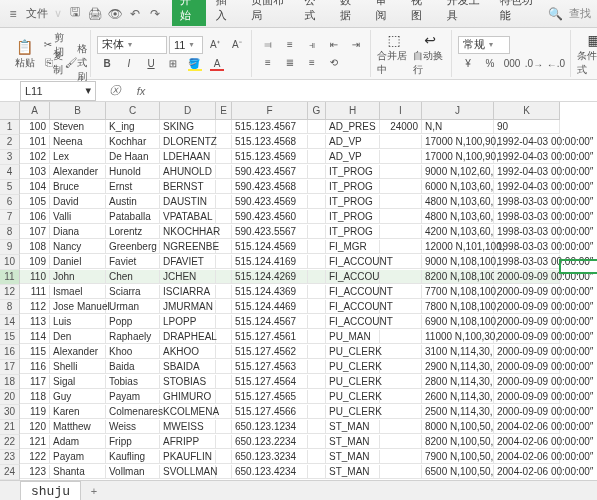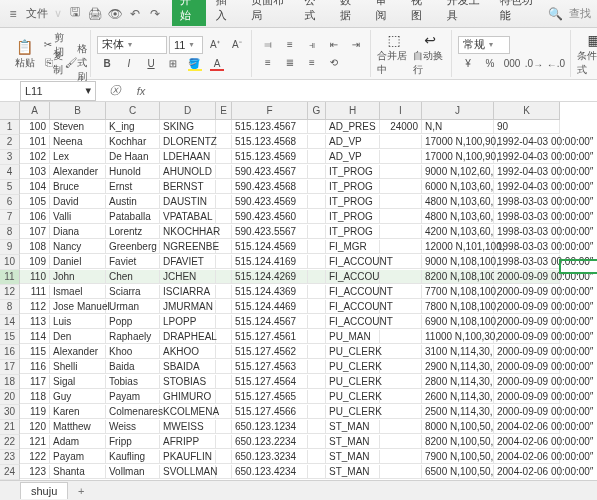--- a/index.html
+++ b/index.html
@@ -31,21 +31,21 @@
 .sheet { display:flex; height:calc(500px - 28px - 52px - 22px - 20px); overflow:hidden; }
 .corner { width:20px; height:18px; background:#f0f0f0; border-right:1px solid #ccc; border-bottom:1px solid #ccc; }
 .colhdr { height:18px; background:#f0f0f0; border-right:1px solid #ccc; border-bottom:1px solid #ccc; text-align:center; font-size:10px; color:#555; line-height:18px; }
 .rowhdr { width:20px; background:#f0f0f0; border-right:1px solid #ccc; border-bottom:1px solid #e4e4e4; text-align:center; font-size:10px; color:#555; line-height:14px; }
 .rowhdr.sel { background:#cfe8cf; }
 .cell { border-right:1px solid #e4e4e4; border-bottom:1px solid #e4e4e4; height:14px; line-height:14px; font-size:10px; padding:0 3px; white-space:nowrap; overflow:visible; }
 .cell.num { text-align:right; }
 .row.sel .cell { background:#eaf4ea; }
 .cursorcell { position:absolute; border:2px solid #2ea44f; pointer-events:none; }
 .btabs { height:20px; background:#f0f0f0; border-top:1px solid #d0d0d0; display:flex; align-items:center; padding-left:20px; gap:4px; }
-.btabs .sh { padding:2px 10px; border:1px solid #ccc; border-bottom:none; background:#fff; font-size:11px; cursor:pointer; }
+.btabs .sh { padding:2px 10px; border:1px solid #ccc; border-bottom:none; background:#fff; font-size:13px; cursor:pointer;font-family:Liberation Mono, monospace; }
 .btabs .plus { width:18px; text-align:center; color:#777; cursor:pointer; }
 </style>
 </head>
 <body>
 
 <div class="titlebar">
   <div class="tb-left">
     <span class="ico">≡</span>
     <span class="txt">文件</span>
     <span style="color:#ccc">∨</span>

